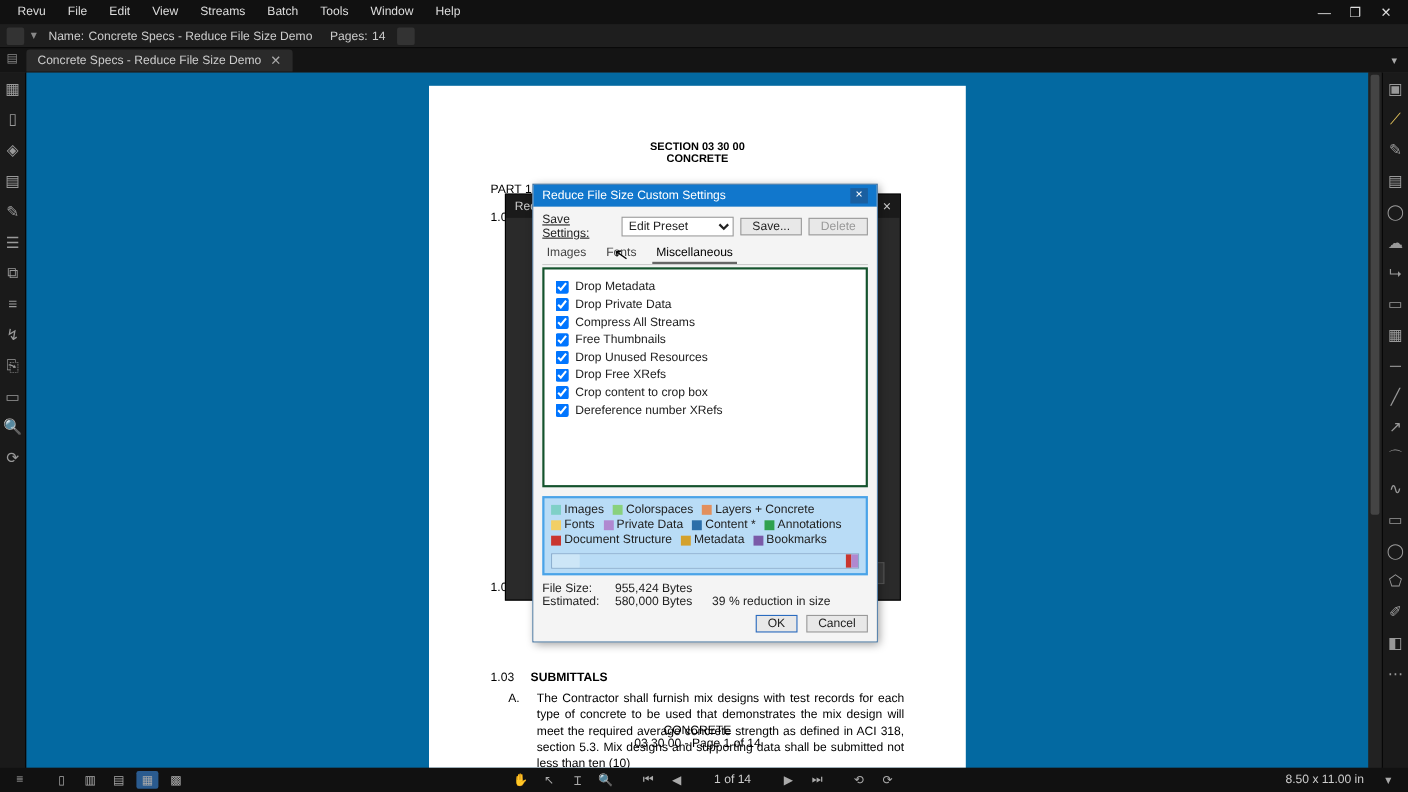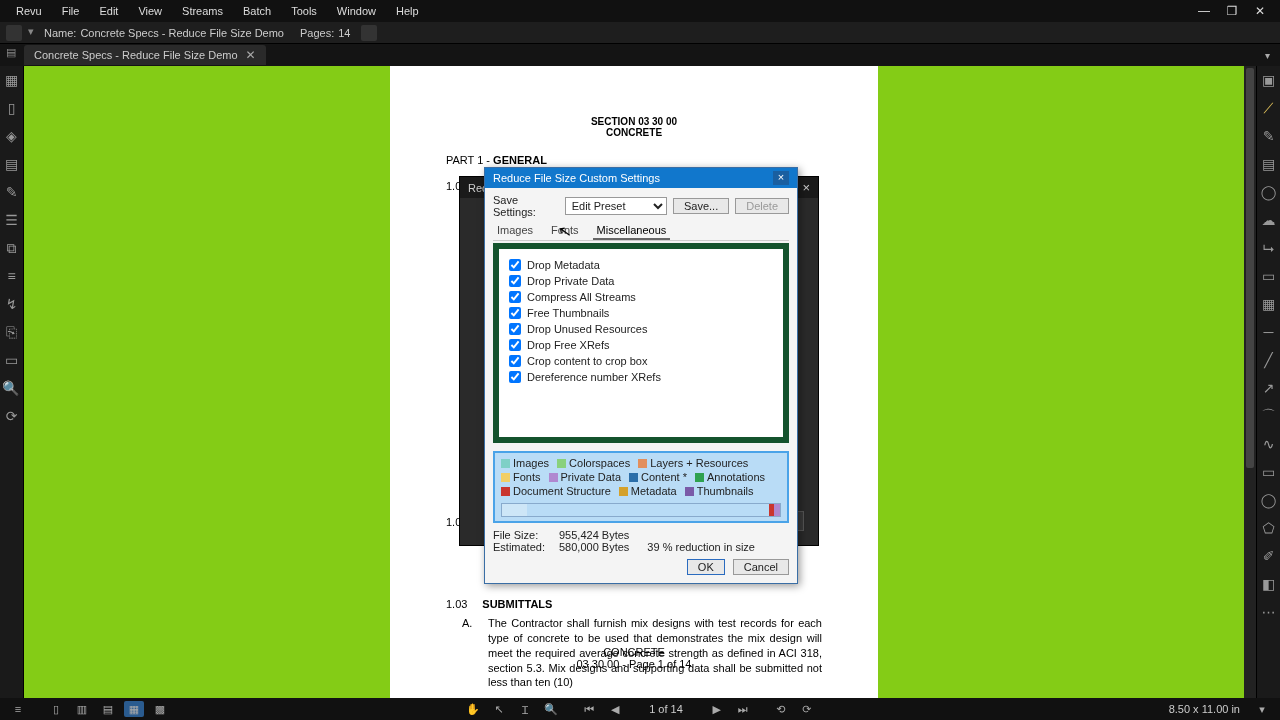--- a/index.html
+++ b/index.html
@@ -23,21 +23,21 @@
 
 
 .main { position: absolute; top: 66px; bottom: 22px; left: 0; right: 0; background: #2c2c2c; display: flex; }
 .rail-left, .rail-right { width: 24px; background: #1a1a1a; display: flex; flex-direction: column; align-items: center; padding-top: 6px; gap: 12px; }
 .rail-right { border-left: 1px solid #000; }
 .rail-left { border-right: 1px solid #000; }
 .rail-icon { width: 16px; height: 16px; display: flex; align-items: center; justify-content: center; color: #999; font-size: 14px; }
 .scrollbar { width: 12px; background: #222; margin-left: auto; position: relative; }
 .scrollbar .thumb { position: absolute; top: 2px; left: 2px; right: 2px; height: 400px; background: #444; border-radius: 2px; }
 
-.page-area { flex: 1; background: #84cc16; display: flex; justify-content: center; overflow: hidden; padding-top: 0; }
+.page-area { flex: 1; background: #0369a1; display: flex; justify-content: center; overflow: hidden; padding-top: 12px; }
 .page { width: 488px; height: 632px; background: #fff; color: #000; padding: 50px 56px 30px; position: relative; font-family: Arial, sans-serif; font-size: 10px; }
 .page .sec-num { text-align: center; font-weight: bold; font-size: 10px; }
 .page .sec-title { text-align: center; font-weight: bold; font-size: 10px; margin-bottom: 16px; }
 .page .part { font-size: 10px; margin-bottom: 12px; }
 .page .part b { font-weight: bold; }
 .page .subhead { font-size: 10px; margin-left: 0; margin-top: 14px; }
 .page .subhead .no { display: inline-block; width: 28px; }
 .page .body-text { font-size: 9px; margin-left: 42px; margin-top: 6px; text-align: justify; line-height: 1.35; }
 .page .body-text .ltr { display: inline-block; width: 0; margin-left: -26px; position: absolute; }
 .page .footer { position: absolute; bottom: 28px; left: 0; right: 0; text-align: center; font-size: 9px; }
@@ -54,28 +54,28 @@
 .dark-dialog .dd-title { background: #1a1a1a; color: #ccc; padding: 3px 8px; font-size: 11px; display: flex; align-items: center; }
 .dark-dialog .dd-title .x { margin-left: auto; color: #ccc; font-size: 13px; }
 .dark-dialog .dd-btn { position: absolute; right: 14px; bottom: 14px; background: #3a3a3a; border: 1px solid #555; color: #ccc; padding: 3px 14px; font-size: 11px; }
 
 
 .dialog { position: absolute; left: 484px; top: 167px; width: 314px; background: #ece9d8; border: 1px solid #3a6ea5; box-shadow: 2px 2px 8px rgba(0,0,0,.4); }
 .dlg-title { background: #1177cc; color: #fff; padding: 3px 8px; font-size: 11px; display: flex; align-items: center; }
 .dlg-title .x { margin-left: auto; background: #1a5fa0; width: 16px; height: 14px; text-align: center; line-height: 13px; font-size: 11px; }
 .dlg-body { background: #f4f4f4; padding: 6px 8px 8px; }
 .row { display: flex; align-items: center; gap: 6px; margin-bottom: 4px; }
-.row label { font-size: 11px; color: #222; }
+.row label { font-size: 11px; color: #222; text-decoration: underline; }
 .row select { font-size: 11px; border: 1px solid #999; padding: 1px 2px; width: 110px; background: #fff; color: #222; }
 .btn { font-size: 11px; border: 1px solid #999; background: #e8e8e8; padding: 1px 10px; color: #222; cursor: pointer; }
 .btn.disabled { color: #999; }
 .tabs { display: flex; gap: 10px; margin: 4px 0 2px; border-bottom: 1px solid #ccc; }
 .tabs .tabl { font-size: 11px; color: #444; padding: 2px 4px; }
 .tabs .tabl.active { color: #000; border-bottom: 2px solid #666; }
-.opts { background: #fff; border: 6px solid #14532d; padding: 10px; min-height: 200px; }
+.opts { background: #fff; border: 2px solid #14532d; padding: 10px; min-height: 200px; }
 .opts label { display: flex; align-items: center; gap: 6px; font-size: 11px; color: #222; margin-bottom: 4px; }
 .opts input[type=checkbox] { width: 12px; height: 12px; }
 
 .legend-box { border: 2px solid #4aa3e8; background: #b9dcf6; padding: 4px 6px; margin-top: 8px; }
 .legend-row { display: flex; flex-wrap: wrap; gap: 2px 8px; font-size: 9px; color: #222; }
 .legend-row .leg { display: flex; align-items: center; gap: 3px; }
 .sw { width: 9px; height: 9px; display: inline-block; }
 .bar-outer { background: #cde6f7; border: 1px solid #8ac; height: 14px; margin-top: 6px; position: relative; }
 .bar-outer .seg { position: absolute; top: 0; bottom: 0; }
 
@@ -263,21 +263,21 @@
         <span class="leg">
             <span class="sw" style="background:#7fd0c7"></span>
             <span>Images</span>
           </span>
         <span class="leg">
             <span class="sw" style="background:#89d17d"></span>
             <span>Colorspaces</span>
           </span>
         <span class="leg">
             <span class="sw" style="background:#e28f5d"></span>
-            <span>Layers + Resources</span>
+            <span>Layers + Concrete</span>
           </span>
         <span class="leg">
             <span class="sw" style="background:#f2cf66"></span>
             <span>Fonts</span>
           </span>
         <span class="leg">
             <span class="sw" style="background:#b088d0"></span>
             <span>Private Data</span>
           </span>
         <span class="leg">
@@ -291,21 +291,21 @@
         <span class="leg">
             <span class="sw" style="background:#c9362f"></span>
             <span>Document Structure</span>
           </span>
         <span class="leg">
             <span class="sw" style="background:#d4a12c"></span>
             <span>Metadata</span>
           </span>
         <span class="leg">
             <span class="sw" style="background:#7a5aa8"></span>
-            <span>Thumbnails</span>
+            <span>Bookmarks</span>
           </span>
       </div>
       <div class="bar-outer">
         <div class="seg" style="left:0;width:9%;background:#cde6f7"></div>
         <div class="seg" style="left:9%;width:87%;background:#b9dcf6"></div>
         <div class="seg" style="left:96%;width:2%;background:#c9362f"></div>
         <div class="seg" style="left:98%;width:2%;background:#b088d0"></div>
       </div>
     </div>
 

